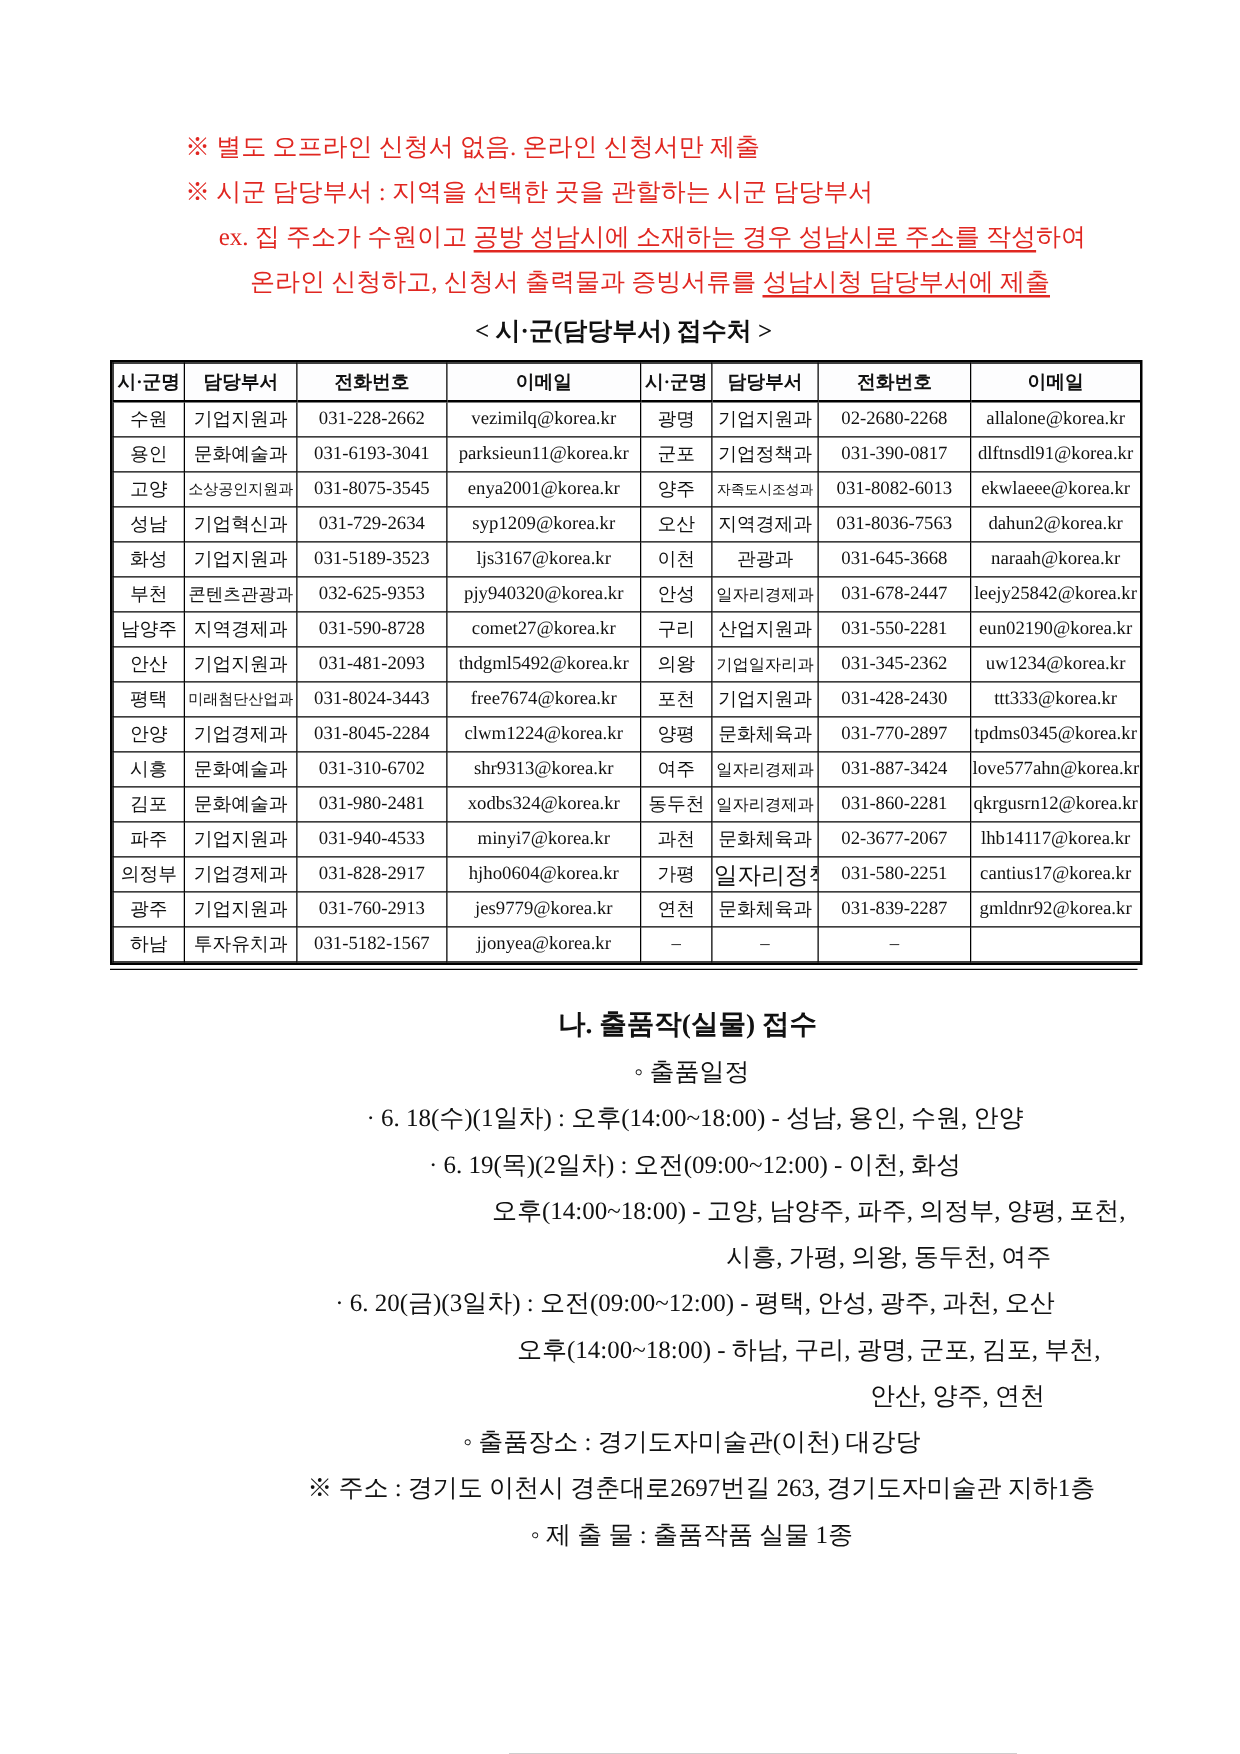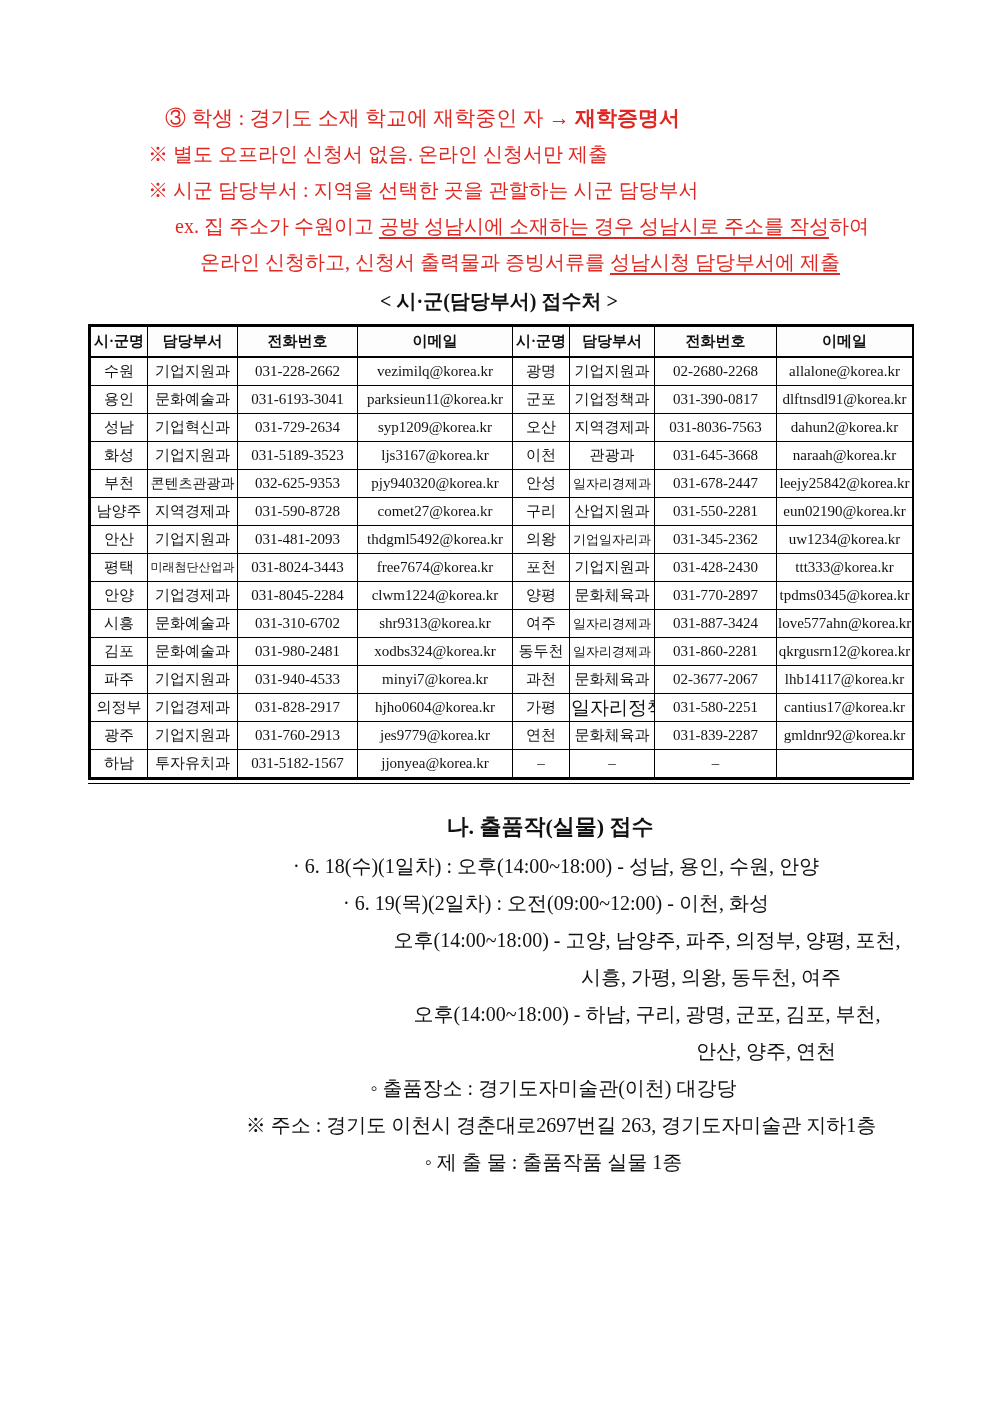--- a/index.html
+++ b/index.html
@@ -50,21 +50,20 @@
   .bottom .cont2b{margin-left:540px;}
   .bottom .addr{margin-left:130px;}
 </style>
 </head>
 <body>
 
 <div class="page">
   <div class="content">
 
     <div class="intro">
-      <p class="l1"><span>③ 학생 : 경기도 소재 학교에 재학중인 자 → </span><b>재학증명서</b></p>
       <p class="l2">※ 별도 오프라인 신청서 없음. 온라인 신청서만 제출</p>
       <p class="l3">※ 시군 담당부서 : 지역을 선택한 곳을 관할하는 시군 담당부서</p>
       <p class="l4"><span>ex. 집 주소가 수원이고 </span><span class="u">공방 성남시에 소재하는 경우 성남시로 주소를 작성</span><span>하여</span></p>
       <p class="l5"><span>온라인 신청하고, 신청서 출력물과 증빙서류를 </span><span class="u">성남시청 담당부서에 제출</span></p>
     </div>
 
     <div class="tbl-title">&lt; 시·군(담당부서) 접수처 &gt;</div>
 
     <div class="table-wrap">
       <table>
@@ -105,20 +104,30 @@
           <td>용인</td>
           <td>문화예술과</td>
           <td>031-6193-3041</td>
           <td>parksieun11@korea.kr</td>
           <td>군포</td>
           <td>기업정책과</td>
           <td>031-390-0817</td>
           <td>dlftnsdl91@korea.kr</td>
         </tr>
             <tr>
+          <td>고양</td>
+          <td style="font-size: 12px;">소상공인지원과</td>
+          <td>031-8075-3545</td>
+          <td>enya2001@korea.kr</td>
+          <td>양주</td>
+          <td style="font-size: 11px;">자족도시조성과</td>
+          <td>031-8082-6013</td>
+          <td>ekwlaeee@korea.kr</td>
+        </tr>
+            <tr>
           <td>성남</td>
           <td>기업혁신과</td>
           <td>031-729-2634</td>
           <td>syp1209@korea.kr</td>
           <td>오산</td>
           <td>지역경제과</td>
           <td>031-8036-7563</td>
           <td>dahun2@korea.kr</td>
         </tr>
             <tr>
@@ -242,24 +251,26 @@
           <td></td>
         </tr>
           </tbody>
       </table>
 
     </div>
     <div class="bottom-line"></div>
 
     <div class="bottom">
       <p class="heading">나. 출품작(실물) 접수</p>
+      <p class="b1">◦  출품일정</p>
       <p class="day">· 6. 18(수)(1일차) : 오후(14:00~18:00) -  성남, 용인, 수원, 안양</p>
       <p class="day">· 6. 19(목)(2일차) : 오전(09:00~12:00) - 이천, 화성</p>
       <p class="cont1">오후(14:00~18:00) - 고양, 남양주, 파주, 의정부, 양평, 포천,</p>
       <p class="cont2a">시흥, 가평, 의왕, 동두천, 여주</p>
+      <p class="day">· 6. 20(금)(3일차) : 오전(09:00~12:00) - 평택, 안성, 광주, 과천, 오산</p>
       <p class="cont1">오후(14:00~18:00) - 하남, 구리, 광명, 군포, 김포, 부천,</p>
       <p class="cont2b">안산, 양주, 연천</p>
       <p class="b1">◦  출품장소 : 경기도자미술관(이천) 대강당</p>
       <p class="addr">※ 주소 : 경기도 이천시 경춘대로2697번길 263, 경기도자미술관 지하1층</p>
       <p class="b1">◦  제 출 물 : 출품작품 실물 1종</p>
     </div>
 
   </div>
 </div>
 

